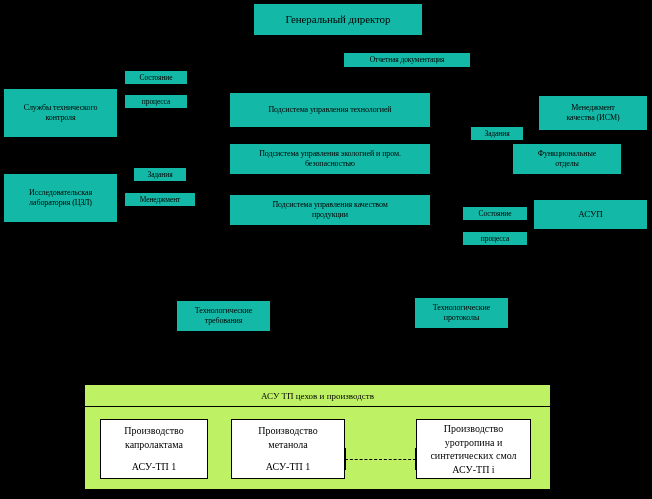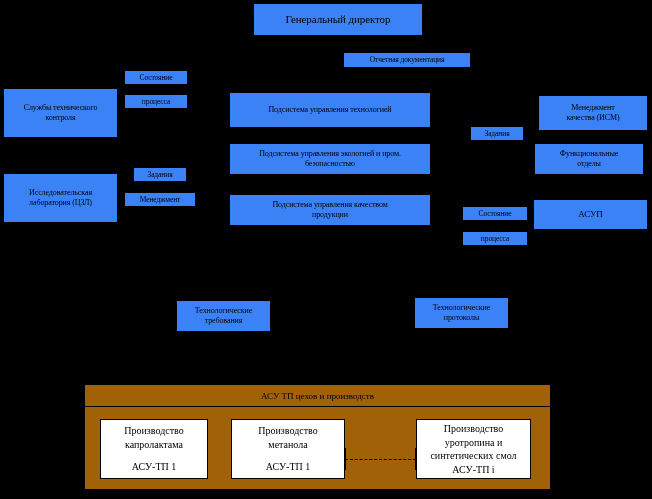--- a/index.html
+++ b/index.html
@@ -10,42 +10,42 @@
   #canvas {
     position: relative;
     width: 652px;
     height: 499px;
     background: #000000;
     overflow: hidden;
     font-family: "Liberation Serif", "DejaVu Serif", serif;
   }
   .box {
     position: absolute;
-    background: #3b82f6;
+    background: #14b8a6;
     color: #000000;
     border: 1px solid #000000;
     box-sizing: border-box;
     display: flex;
     align-items: center;
     justify-content: center;
     text-align: center;
     line-height: 1.25;
     letter-spacing: -0.1px;
     padding: 1px 2px;
     white-space: pre-line;
   }
   .t11 { font-size: 11px; }
   .t9  { font-size: 9px; }
   .t8  { font-size: 8px; }
   .t75 { font-size: 7.5px; }
 
   
   .container {
     position: absolute;
-    background: #a16207;
+    background: #bef264;
     border: 1.5px solid #000000;
     box-sizing: border-box;
   }
   .container-title {
     position: absolute;
     left: 0; right: 0; top: 0;
     height: 22px;
     border-bottom: 1.5px solid #000000;
     display: flex;
     align-items: center;
@@ -113,21 +113,21 @@
 
   <div class="box t75" style="left:470px; top:126px; width:54px; height:15px;">Задания</div>
 
   <div class="box t75" style="left:462px; top:206px; width:66px; height:15px;">Состояние</div>
 
   <div class="box t75" style="left:462px; top:231px; width:66px; height:15px;">процесса</div>
 
   <div class="box t8" style="left:538px; top:95px; width:110px; height:36px;">Менеджмент
 качества (ИСМ)</div>
 
-  <div class="box t8" style="left:534px; top:143px; width:110px; height:32px;">Функциональные
+  <div class="box t8" style="left:512px; top:143px; width:110px; height:32px;">Функциональные
 отделы</div>
 
   <div class="box t9" style="left:533px; top:199px; width:115px; height:31px;">АСУП</div>
 
   <div class="box t8" style="left:176px; top:300px; width:95px; height:32px;">Технологические
 требования</div>
 
   <div class="box t8" style="left:414px; top:297px; width:95px; height:32px;">Технологические
 протоколы</div>
 

